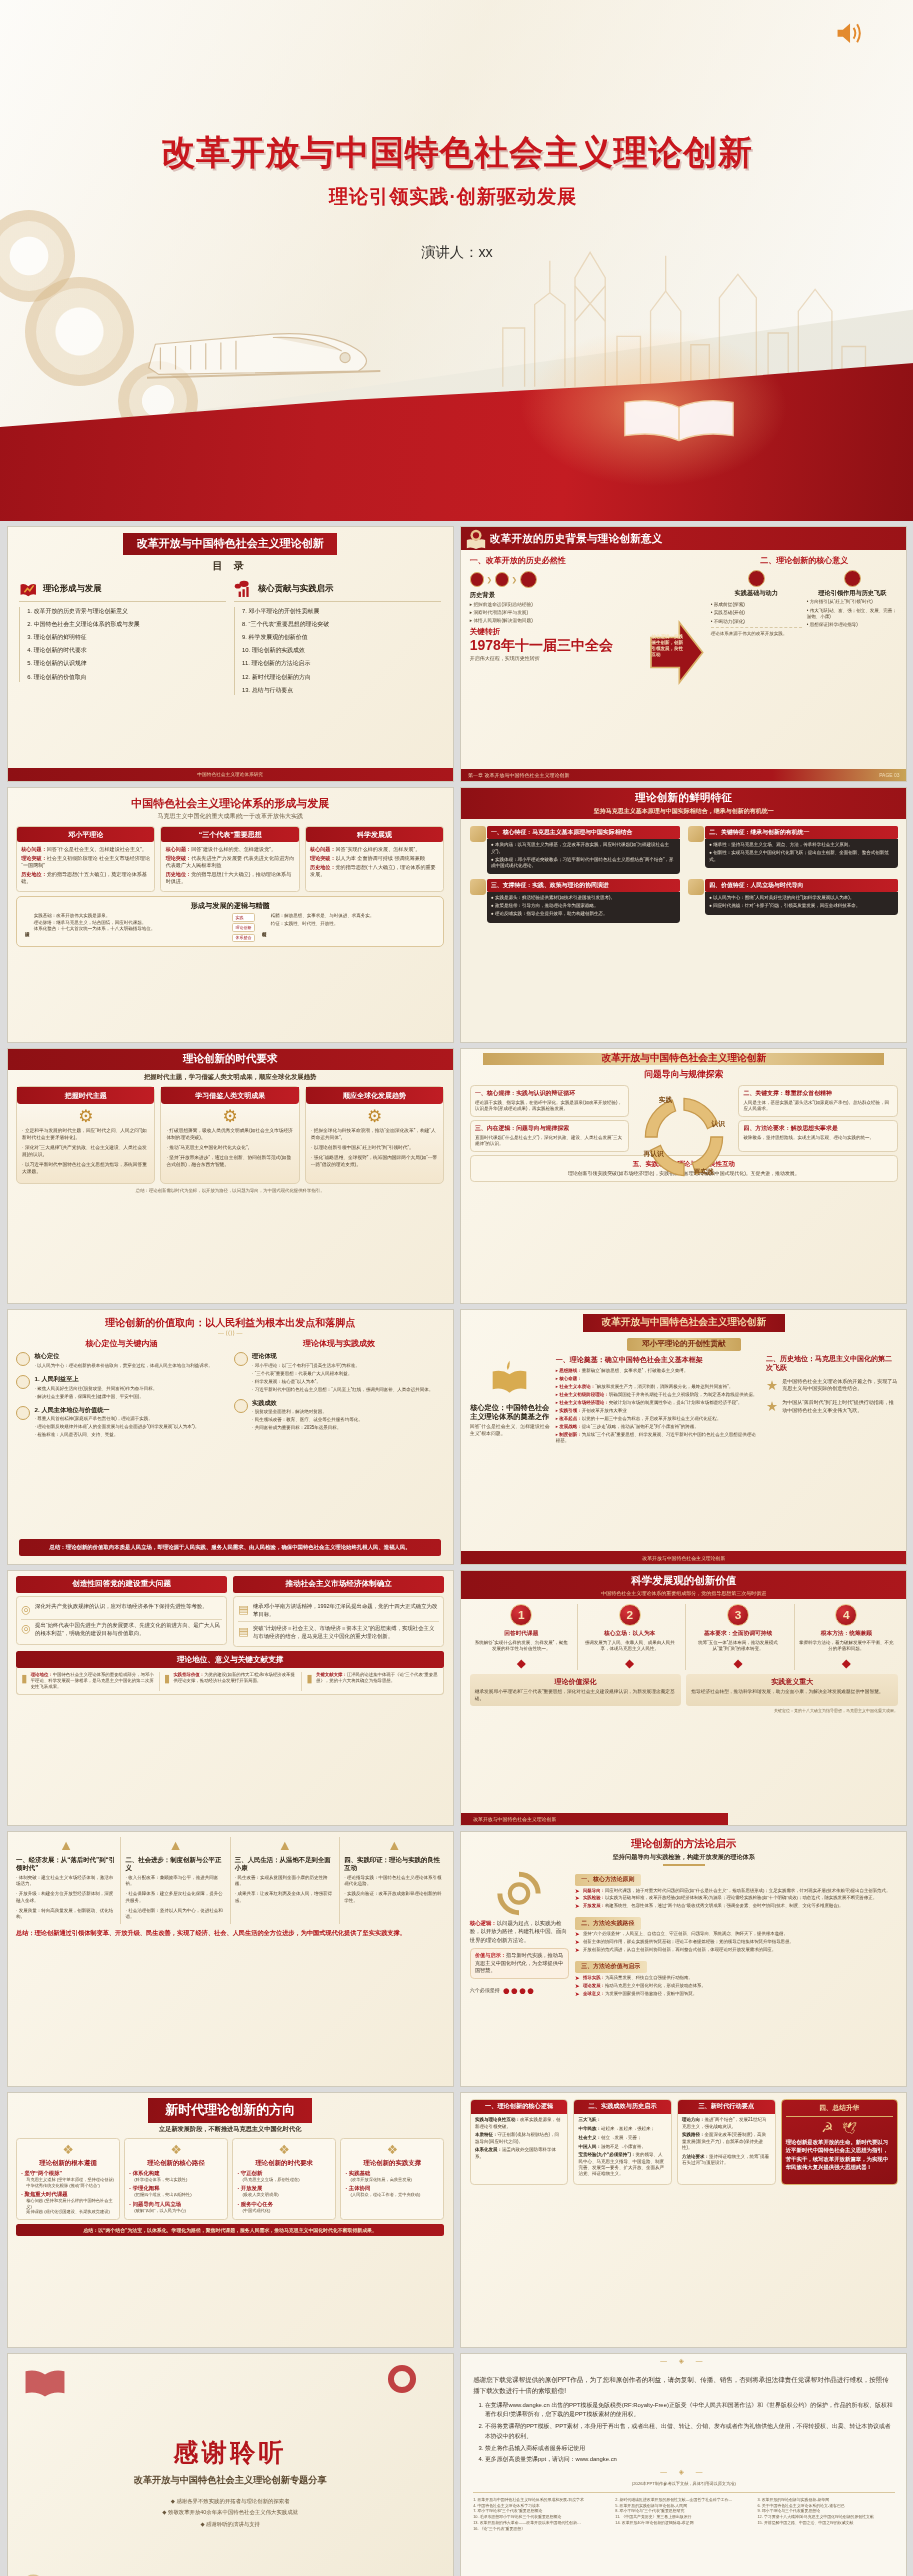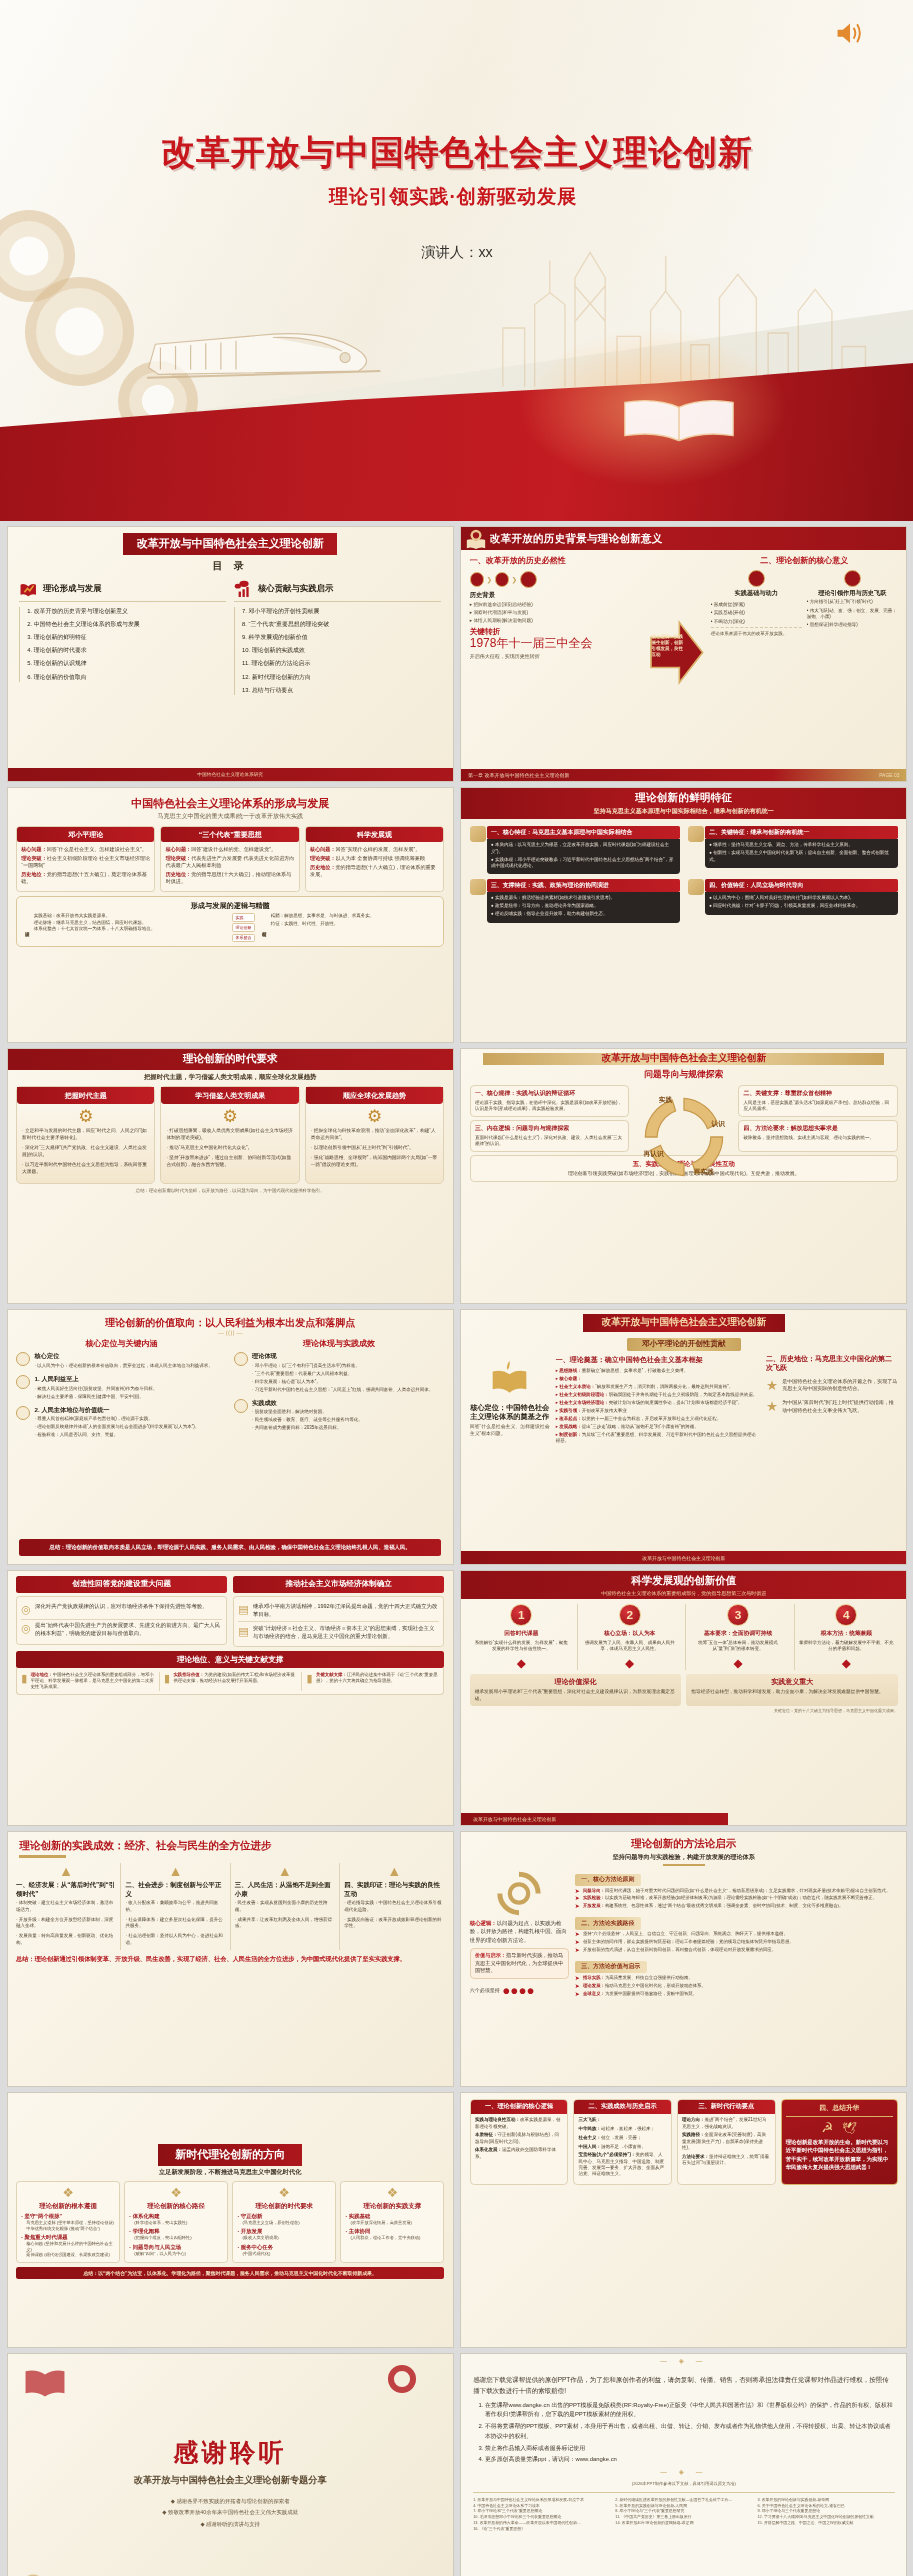--- a/index.html
+++ b/index.html
@@ -276,21 +276,21 @@
           <span style="color:#c9a45c;font-size:6.7px;">❯</span>
           <div style="width:17.6px;height:17.6px;border-radius:50%;background:#9c1318;border:1.3px solid #d9b26a;"></div>
         </div>
         <div style="font-size:6.3px;font-weight:bold;color:#2d2417;margin-top:2.5px;">历史背景</div>
         <div id="hist-bg" style="margin-top:1.7px;">
             <div style="font-size:4.7px;color:#5a4a33;line-height:1.35;margin-bottom:1.7px;">▸ 把握前途命运(深刻总结经验)</div>
             <div style="font-size:4.7px;color:#5a4a33;line-height:1.35;margin-bottom:1.7px;">▸ 洞察时代潮流(和平与发展)</div>
             <div style="font-size:4.7px;color:#5a4a33;line-height:1.35;margin-bottom:1.7px;">▸ 体悟人民期盼(解决温饱问题)</div>
           </div>
         <div style="color:#b3161c;font-weight:bold;font-size:7.6px;margin-top:3.4px;">关键转折</div>
-        <div style="color:#b3161c;font-weight:normal;font-size:12px;line-height:1.15;">1978年十一届三中全会</div>
+        <div style="color:#b3161c;font-weight:bold;font-size:14px;line-height:1.15;">1978年十一届三中全会</div>
         <div style="font-size:5px;color:#5a4a33;margin-top:1.7px;">开启伟大征程，实现历史性转折</div>
       </div>
       <div style="width:60px;display:flex;align-items:center;">
         <div style="position:relative;width:60px;height:81px;">
           <svg viewBox="0 0 72 96" width="60" height="81">
             <path d="M6 30 L40 30 L40 12 L68 48 L40 84 L40 66 L6 66 Z" fill="#9c1318" stroke="#d9b26a" stroke-width="2"></path>
           </svg>
           <div style="position:absolute;left:5.9px;top:22px;width:34px;font-size:4.5px;color:#f6e2bb;
                       font-weight:bold;line-height:1.35;">核心逻辑：实践催生创新，创新引领发展，良性互动</div>
         </div>
@@ -707,24 +707,20 @@
             <div style="font-size:4.7px;color:#4a3a26;line-height:1.45;margin-top:1.7px;">指导经济社会转型，推动科学和谐发展，助力全面小康，为解决全球发展难题提供中国智慧。</div>
           </div>
         </div>
       <div style="text-align:right;font-size:4px;color:#7a6849;margin-top:2.5px;">关键定位：党的十八大确立为指导思想，马克思主义中国化重大成果。</div>
     </div>
     <div style="position:absolute;left:0;bottom:0;width:60%;height:11.8px;background:linear-gradient(90deg,#8e1014,#a9161b);
          color:#f0dcb2;font-size:4.9px;display:flex;align-items:center;padding-left:11.8px;">改革开放与中国特色社会主义理论创新</div>
   </div>
 
   <div class="slide bg-cream">
-    <div style="padding:6.7px 11.8px 0 11.8px;">
-      <div style="color:#b3161c;font-weight:bold;font-size:10.5px;">理论创新的实践成效：经济、社会与民生的全方位进步</div>
-      <div style="width:47px;height:2.5px;background:#c9a45c;margin-top:2.5px;"></div>
-    </div>
     <div class="pad" style="padding-top:5px;">
       <div class="col4" id="eff-cols">
           <div>
             <div style="text-align:center;color:#c9a45c;font-size:14.3px;">▲</div>
             <div style="color:#2d2417;font-weight:bold;font-size:6.4px;line-height:1.3;margin:2.5px 0 2.5px 0;">一、经济发展：从“落后时代”到“引领时代”</div>
             <div style="font-size:4.5px;color:#4a3a26;line-height:1.45;margin-bottom:3.4px;">· 体制突破：建立社会主义市场经济体制，激活市场活力。</div>
             <div style="font-size:4.5px;color:#4a3a26;line-height:1.45;margin-bottom:3.4px;">· 开放升级：构建全方位开放型经济新体制，深度融入全球。</div>
             <div style="font-size:4.5px;color:#4a3a26;line-height:1.45;margin-bottom:3.4px;">· 发展质量：转向高质量发展，创新驱动、优化结构。</div>
           </div>
           <div style="border-left:0.8px solid #e0d2b4;padding-left:4.2px;">
@@ -806,21 +802,21 @@
               <div style="color:#b3161c;font-size:5.9px;flex:none;">➤</div>
               <div style="font-size:4.4px;color:#4a3a26;line-height:1.4;"><b style="color:#9c1318;">全球意义：</b><span>为发展中国家提供可借鉴路径，贡献中国智慧。</span></div>
             </div></div>
         </div>
     </div>
   </div>
 
   <div class="slide bg-cream">
     <div style="text-align:center;padding-top:5px;">
       <span style="display:inline-block;background:linear-gradient(90deg,#8e1014,#ac171c);color:#fff;
-            font-size:11px;font-weight:bold;padding:3.4px 17px;margin-top:46px;">新时代理论创新的方向</span>
+            font-size:13px;font-weight:bold;padding:3.4px 17px;">新时代理论创新的方向</span>
       <div style="color:#3e3326;font-weight:bold;font-size:6.2px;margin-top:2.5px;">立足新发展阶段，不断推进马克思主义中国化时代化</div>
     </div>
     <div class="pad" style="padding-top:3.4px;">
       <div class="col4" id="ne-cols">
           <div style="border:0.8px solid #e0d2b4;border-radius:3.4px;background:#fcf8ee;padding:3.4px 4.2px;">
             <div style="text-align:center;color:#c9a45c;font-size:12.6px;">❖</div>
             <div style="text-align:center;color:#9c1318;font-weight:bold;font-size:6.4px;margin:1.7px 0 2.5px 0;">理论创新的根本遵循</div>
             <div style="color:#9c1318;font-weight:bold;font-size:5.4px;margin-top:2.5px;">· 坚守“两个根脉”</div>
             <div style="font-size:4.2px;color:#5a4a33;line-height:1.35;margin-left:5px;">马克思主义道脉 (坚守基本原理，坚持理论创新)</div>
             <div style="font-size:4.2px;color:#5a4a33;line-height:1.35;margin-left:5px;">中华优秀传统文化根脉 (推动“两个结合”)</div>

